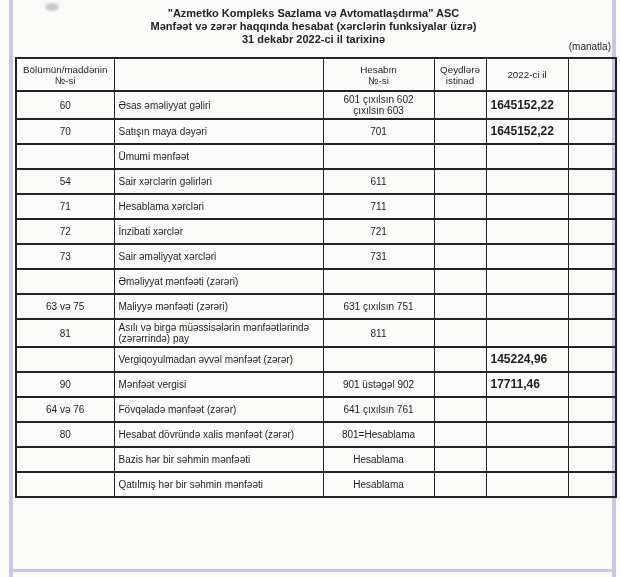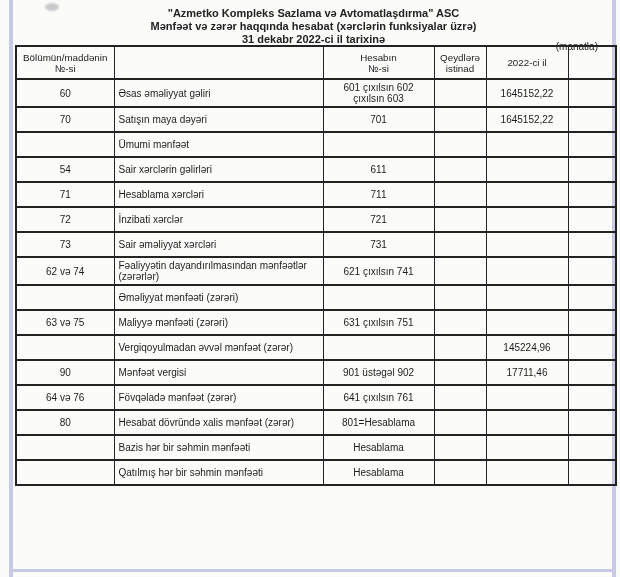--- a/index.html
+++ b/index.html
@@ -20,25 +20,25 @@
   .smudge {
     position: absolute; left: 45px; top: 3px; width: 14px; height: 8px;
     background: #97979e; border-radius: 50%; opacity: .5; filter: blur(1px);
   }
   .titles {
     position: absolute; left: 15px; top: 7px; width: 597px;
     text-align: center; font-weight: bold; font-size: 11px; line-height: 13px;
     color: #222;
   }
   .currency-note {
-    position: absolute; top: 41px; left: 1px; width: 597px;
+    position: absolute; top: 41px; left: 14px; width: 597px;
     text-align: right; font-size: 10px; color: #222;
   }
   table.report {
-    position: absolute; left: 15px; top: 45px; width: 600px;
+    position: absolute; left: 15px; top: 57px; width: 600px;
     border-collapse: collapse; table-layout: fixed;
     font-size: 10px; color: #1c1c1c;
   }
   table.report th, table.report td {
     border: solid #232323; border-width: 2px 1px;
     padding: 2px 4px; vertical-align: middle; line-height: 11px;
     overflow: hidden;
   }
   table.report { border: 2px solid #232323; }
   col.c-no     { width: 98px; }
@@ -50,21 +50,21 @@
   tr.hdr { height: 33px; }
   tr.hdr th {
     font-weight: normal; text-align: center; white-space: pre-line;
     font-size: 9.8px;
   }
   tbody tr { height: 25px; }
   td.no    { text-align: center; }
   td.name  { text-align: left; padding-left: 5px; }
   td.acct  { text-align: center; }
   td.notes { text-align: center; }
-  td.value { text-align: center; font-weight: normal; font-size: 10px; padding-right: 6px; }
+  td.value { text-align: left; font-weight: bold; font-size: 12px; padding-right: 6px; }
   td.extra {}
 </style>
 </head>
 <body>
 
 <div class="frame-strip frame-left"></div>
 <div class="frame-strip frame-right"></div>
 <div class="frame-strip frame-bottom"></div>
 <div class="smudge"></div>
 
@@ -148,44 +148,44 @@
       </tr>
       <tr>
         <td class="no">73</td>
         <td class="name">Sair əməliyyat xərcləri</td>
         <td class="acct">731</td>
         <td class="notes"></td>
         <td class="value"></td>
         <td class="extra"></td>
       </tr>
       <tr>
-        <td class="no">62 və 74</td>
-        <td class="name">Fəaliyyətin dayandırılmasından mənfəətlər (zərərlər)</td>
-        <td class="acct">621 çıxılsın 741</td>
-        <td class="notes"></td>
-        <td class="value"></td>
-        <td class="extra"></td>
-      </tr>
-      <tr>
         <td class="no"></td>
         <td class="name">Əməliyyat mənfəəti (zərəri)</td>
         <td class="acct"></td>
         <td class="notes"></td>
         <td class="value"></td>
         <td class="extra"></td>
       </tr>
       <tr>
         <td class="no">63 və 75</td>
         <td class="name">Maliyyə mənfəəti (zərəri)</td>
         <td class="acct">631 çıxılsın 751</td>
         <td class="notes"></td>
         <td class="value"></td>
         <td class="extra"></td>
       </tr>
       <tr>
+        <td class="no">81</td>
+        <td class="name">Asılı və birgə müəssisələrin mənfəətlərində (zərərrində) pay</td>
+        <td class="acct">811</td>
+        <td class="notes"></td>
+        <td class="value"></td>
+        <td class="extra"></td>
+      </tr>
+      <tr>
         <td class="no"></td>
         <td class="name">Vergiqoyulmadan əvvəl mənfəət (zərər)</td>
         <td class="acct"></td>
         <td class="notes"></td>
         <td class="value">145224,96</td>
         <td class="extra"></td>
       </tr>
       <tr>
         <td class="no">90</td>
         <td class="name">Mənfəət vergisi</td>

